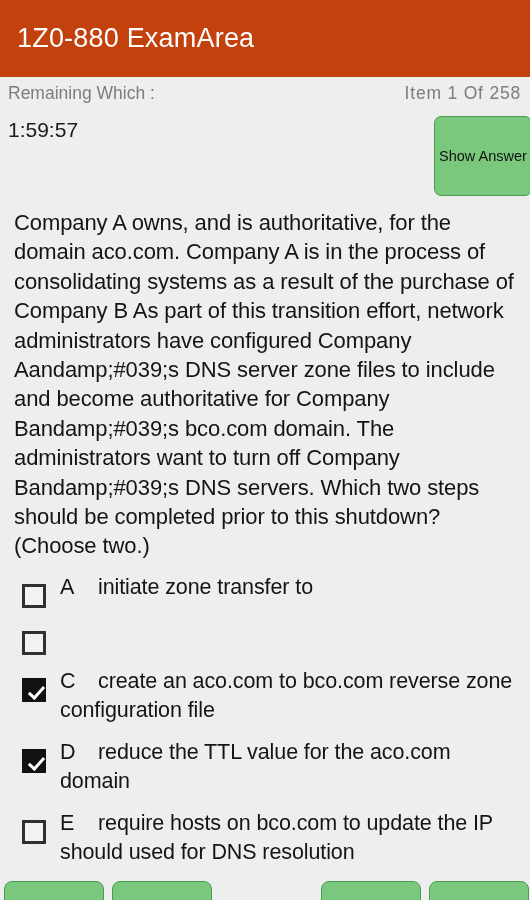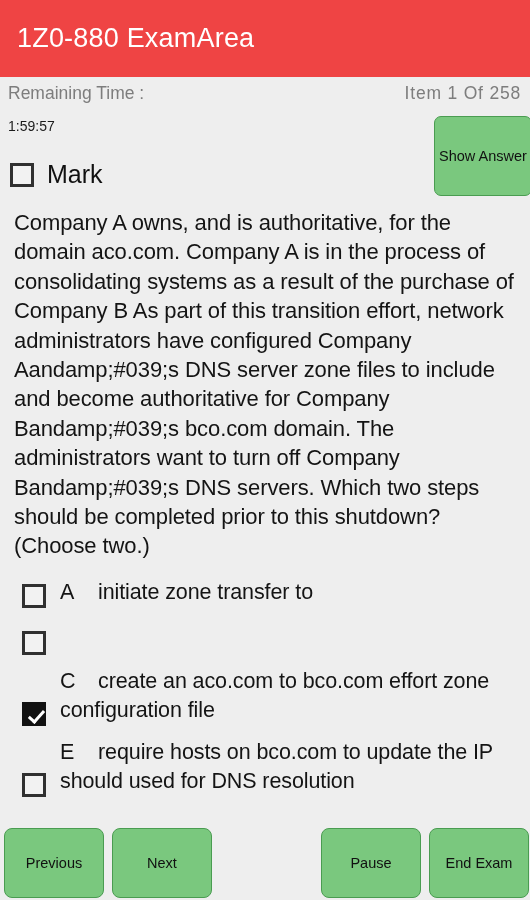--- a/index.html
+++ b/index.html
@@ -19,21 +19,21 @@
     height: 900px;
     display: flex;
     flex-direction: column;
     background: #eeeeee;
     position: relative;
   }
 
   
   .titlebar {
     height: 77px;
-    background: #ef4444;
+    background: #c2410c;
     display: flex;
     align-items: center;
     flex: 0 0 auto;
   }
   .titlebar-text {
     color: #ffffff;
     font-size: 27px;
     letter-spacing: 0.2px;
     padding-left: 17px;
     font-weight: 400;
@@ -64,21 +64,21 @@
     flex: 0 0 auto;
     position: relative;
     height: 92px;
     padding: 0 0 0 8px;
     box-sizing: border-box;
   }
   .timer-value {
     position: absolute;
     top: 8px;
     left: 8px;
-    font-size: 14px;
+    font-size: 21px;
     color: #1b1b1b;
     text-align: center;
   }
   .mark-wrap {
     position: absolute;
     top: 50px;
     left: 10px;
     display: flex;
     align-items: center;
   }
@@ -147,21 +147,21 @@
   }
 
   
   .options {
     flex: 1 1 auto;
     padding: 12px 10px 0 22px;
     box-sizing: border-box;
   }
   .option-row {
     display: flex;
-    align-items: flex-end;
+    align-items: flex-start;
     margin-bottom: 12px;
     cursor: pointer;
   }
   .option-row .cbox {
     margin-top: 11px;
     margin-right: 14px;
   }
   .option-body {
     font-size: 21.5px;
     line-height: 29.4px;
@@ -216,50 +216,50 @@
 </head>
 <body>
 
 <div id="app">
 
   <div class="titlebar">
     <div class="titlebar-text">1Z0-880 ExamArea</div>
   </div>
 
   <div class="statusrow">
-    <div class="status-label">Remaining Time :</div>
+    <div class="status-label">Remaining Which :</div>
     <div class="status-counter">Item 1 Of 258</div>
   </div>
 
   <div class="timerblock">
     <div class="timer-value">1:59:57</div>
 
-    <div class="mark-wrap">
-      <span class="cbox"></span>
-      <span class="mark-label">Mark</span>
-    </div>
 
     <button class="show-answer-btn">Show Answer</button>
   </div>
 
   <div class="question-area">
     <div class="question-text">Company A owns, and is authoritative, for the domain aco.com. Company A is in the process of consolidating systems as a result of the purchase of Company B As part of this transition effort, network administrators have configured Company Aandamp;#039;s DNS server zone files to include and become authoritative for Company Bandamp;#039;s bco.com domain. The administrators want to turn off Company Bandamp;#039;s DNS servers. Which two steps should be completed prior to this shutdown? (Choose two.)</div>
   </div>
 
   <div class="options" id="options-container">
       <div class="option-row">
         <span class="cbox"></span>
         <span class="option-body"><span class="option-letter">A</span><span>initiate zone transfer to</span></span>
       </div>
       <div class="option-row">
         <span class="cbox"></span>
       </div>
       <div class="option-row">
         <span class="cbox checked"></span>
-        <span class="option-body"><span class="option-letter">C</span><span>create an aco.com to bco.com effort zone configuration file</span></span>
+        <span class="option-body"><span class="option-letter">C</span><span>create an aco.com to bco.com reverse zone configuration file</span></span>
+      </div>
+      <div class="option-row">
+        <span class="cbox checked"></span>
+        <span class="option-body"><span class="option-letter">D</span><span>reduce the TTL value for the aco.com domain</span></span>
       </div>
       <div class="option-row">
         <span class="cbox"></span>
         <span class="option-body"><span class="option-letter">E</span><span>require hosts on bco.com to update the IP should used for DNS resolution</span></span>
       </div>
     </div>
 
   <div class="buttonbar">
     <div class="btn-left-group">
       <button class="btn">Previous</button>

